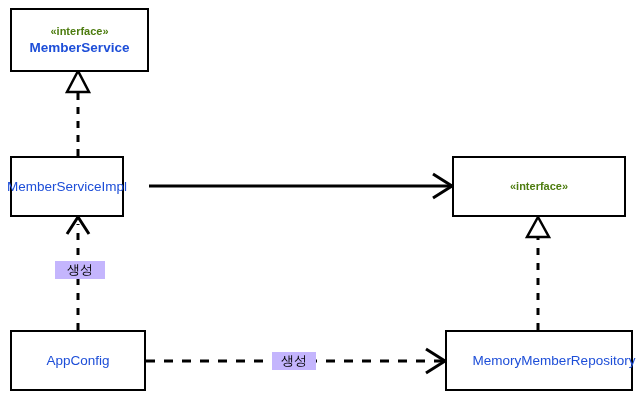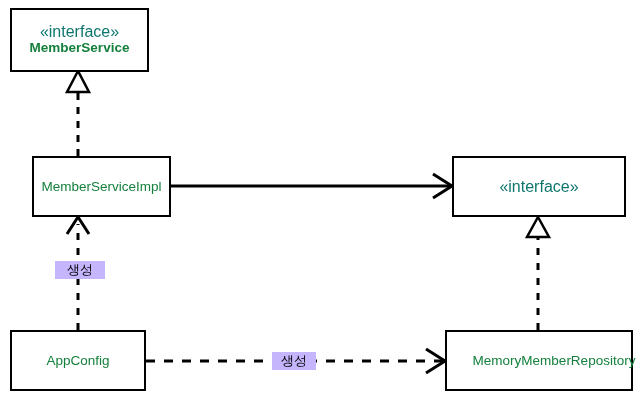--- a/index.html
+++ b/index.html
@@ -30,30 +30,30 @@
     background: #ffffff;
     border: 2px solid #000000;
     display: flex;
     flex-direction: column;
     align-items: center;
     justify-content: center;
     text-align: center;
     z-index: 2;
   }
   .stereotype {
-    font-size: 16px;
-    font-weight: normal;
-    color: #0f766e;
+    font-size: 11px;
+    font-weight: bold;
+    color: #4d7c0f;
     line-height: 15px;
     letter-spacing: 0px;
   }
   .class-name {
     font-size: 13.5px;
     font-weight: bold;
-    color: #15803d;
+    color: #1d4ed8;
     line-height: 17px;
     white-space: nowrap;
   }
   .class-name.plain {
     font-weight: normal;
     font-size: 13.5px;
   }
   .edge-label {
     position: absolute;
     background: #c4b5fd;
@@ -102,21 +102,21 @@
       <line x1="146" y1="361" x2="445" y2="361" stroke="#000000" stroke-width="3" stroke-dasharray="9,9"></line>
       <polyline points="426,349 445,361 426,373" fill="none" stroke="#000000" stroke-width="3" stroke-linejoin="miter" stroke-linecap="butt"></polyline>
     </g>
   </svg>
 
   <div class="uml-class" style="left:10px; top:8px; width:139px; height:64px;">
     <div class="stereotype">«interface»</div>
     <div class="class-name">MemberService</div>
   </div>
 
-  <div class="uml-class" style="left:10px; top:156px; width:139px; height:61px;margin-left:22px;">
+  <div class="uml-class" style="left:10px; top:156px; width:114px; height:61px;">
     <div class="class-name plain">MemberServiceImpl</div>
   </div>
 
   <div class="uml-class" style="left:452px; top:156px; width:174px; height:61px;">
     <div class="stereotype">«interface»</div>
   </div>
 
   <div class="uml-class" style="left:10px; top:330px; width:136px; height:61px;">
     <div class="class-name plain">AppConfig</div>
   </div>

